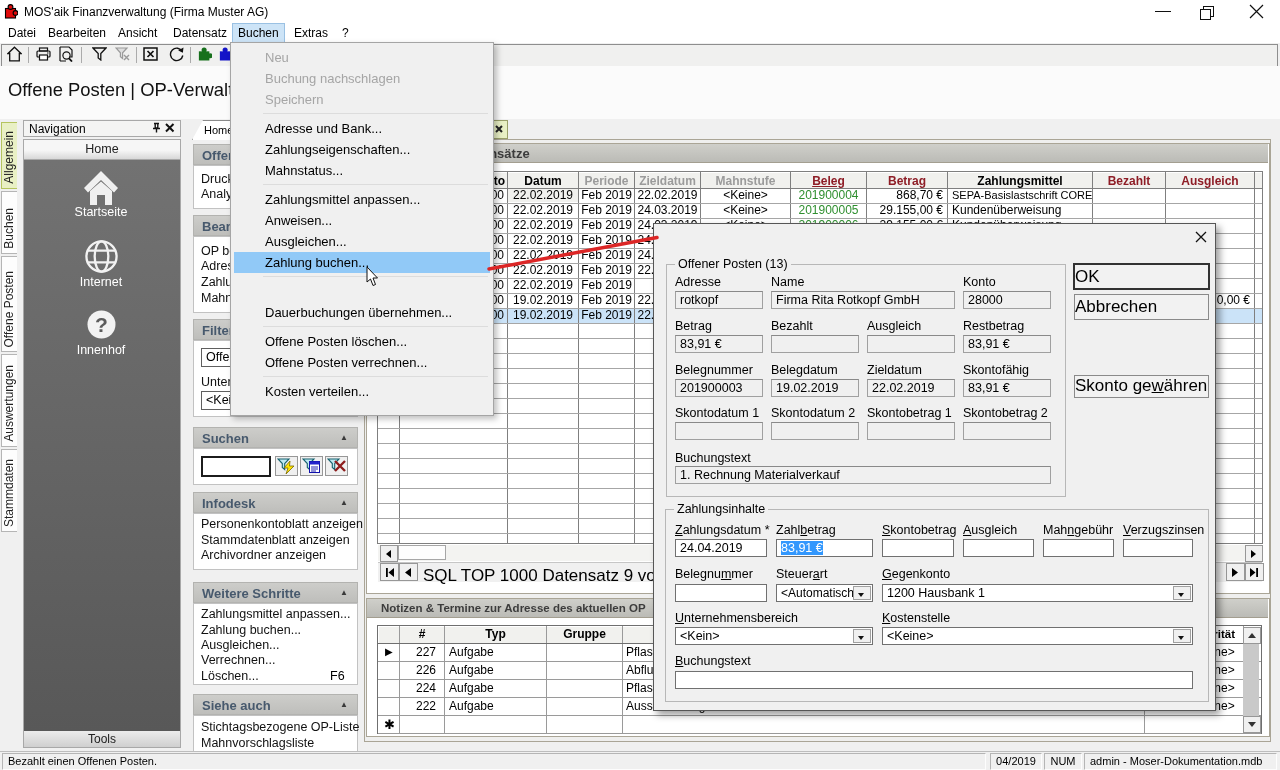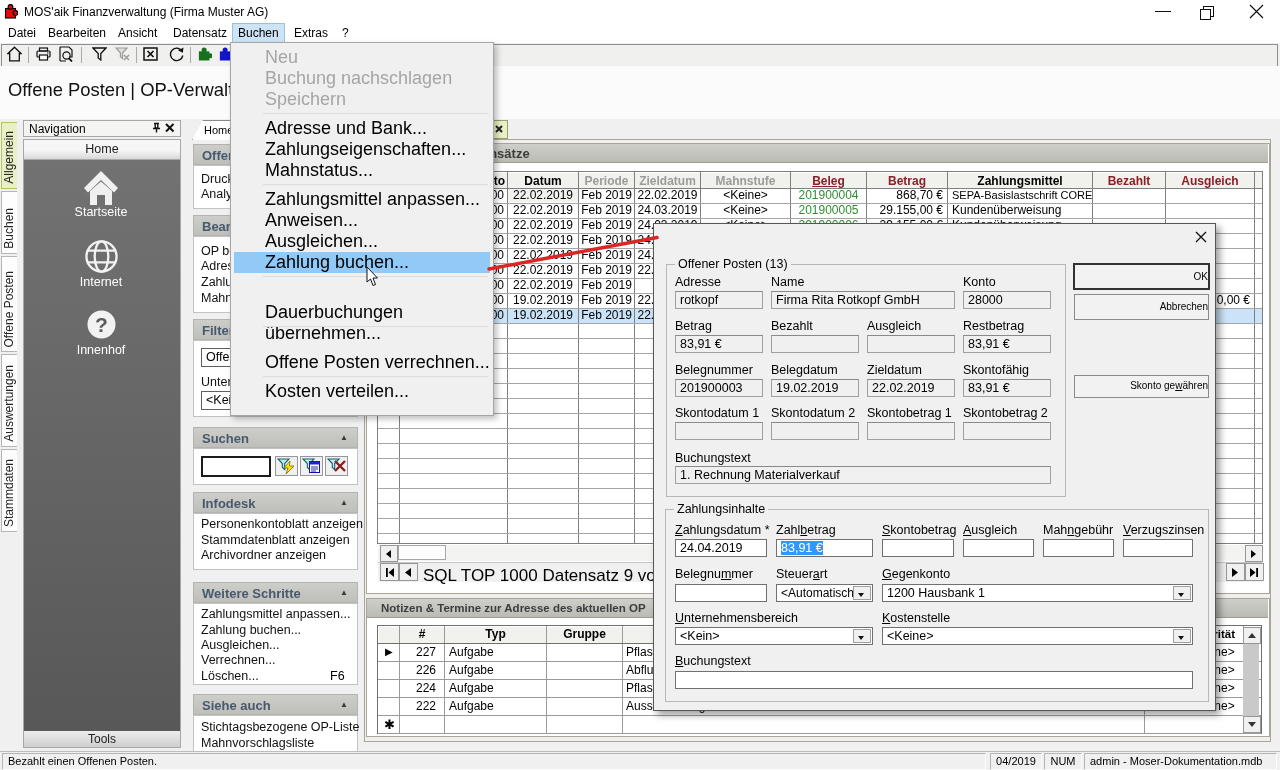--- a/index.html
+++ b/index.html
@@ -48,42 +48,42 @@
 .green{color:#2f8f2f;}
 .vline{position:absolute;width:1px;background:#7f7f7f;}
 .hline{position:absolute;height:1px;background:#a6a6a6;}
 .num{text-align:right;}
 .ctr{text-align:center;}
 
 .sbtn{position:absolute;background:#f0f0f0;border:1px solid #979797;color:#000;display:flex;align-items:center;justify-content:center;}
 
 #menu{left:230px;top:42px;width:262px;height:372px;background:#f0f0f0;border:1px solid #a5a5a5;
   box-shadow:3px 3px 6px rgba(0,0,0,0.25);}
-.mi{position:absolute;left:3px;width:256px;height:21px;line-height:21px;font-size:18px;padding-left:31px;box-sizing:border-box;}
+.mi{position:absolute;left:3px;width:256px;height:21px;line-height:21px;font-size:13px;padding-left:31px;box-sizing:border-box;}
 .mi.dis{color:#a5a5a5;}
 .msep{position:absolute;left:32px;width:225px;height:1px;background:#dcdcdc;}
 #mhi{background:#91c9f7;}
 
 #dlg{left:653px;top:223px;width:561px;height:486px;background:#f0f0f0;border:1px solid #565656;
   box-shadow:4px 4px 7px rgba(0,0,0,0.38);}
 #dlgtitle{left:0;top:0;width:100%;height:26px;background:#fff;}
 #dlgtitle span{position:absolute;left:8px;top:5px;font-size:13px;}
 .grp{position:absolute;border:1px solid #b7b7b7;}
 .grp>b{position:absolute;top:-8px;left:8px;background:#f0f0f0;padding:0 3px;font-weight:normal;font-size:12.5px;}
 .dlbl{position:absolute;font-size:12.5px;white-space:nowrap;}
 .dfield{position:absolute;height:16px;background:#f0f0f0;border:1px solid #a0a0a0;border-top-color:#898989;
   font-size:12.5px;line-height:16px;padding-left:4px;overflow:hidden;white-space:nowrap;}
 .efield{position:absolute;height:16px;background:#fff;border:1px solid #707070;
   font-size:12.5px;line-height:16px;padding-left:4px;overflow:hidden;white-space:nowrap;}
 .combo .arrow{position:absolute;right:1px;top:1px;bottom:1px;width:16px;background:#f0f0f0;
   border:1px solid #a0a0a0;}
 .combo .arrow:after{content:"";position:absolute;left:4px;top:6px;border:3.5px solid transparent;
   border-top:4.5px solid #111;}
 .dbtn{position:absolute;left:420px;width:133px;height:24px;background:#f2f2f2;
-  border:1px solid #8a8a8a;text-align:right;font-size:10px;line-height:23px;}
+  border:1px solid #8a8a8a;text-align:left;font-size:17px;line-height:23px;}
 u{text-decoration:underline;}
 
 #status{left:0;top:751px;width:1280px;height:19px;background:#f0f0f0;border-top:1px solid #bdbdbd;}
 .spane{position:absolute;top:753px;height:15px;border:1px solid #b5b5b5;border-bottom-color:#fdfdfd;
   border-right-color:#fdfdfd;font-size:11px;line-height:15px;padding:0 5px;background:#f0f0f0;white-space:nowrap;}
 </style></head>
 <body>
 
 <div class="abs" id="titlebar"></div>
 <svg class="abs" style="left:4px;top:3px" width="14" height="16" viewBox="0 0 14 16">
@@ -493,20 +493,21 @@
 <div class="mi" style="top:96px">Zahlungseigenschaften...</div>
 <div class="mi" style="top:117px">Mahnstatus...</div>
 <div class="msep" style="top:141px"></div>
 <div class="mi" style="top:146px">Zahlungsmittel anpassen...</div>
 <div class="mi" style="top:167px">Anweisen...</div>
 <div class="mi" style="top:188px">Ausgleichen...</div>
 <div class="mi" id="mhi" style="top:209px">Zahlung buchen...</div>
 <div class="msep" style="top:233px"></div>
 <div class="mi" style="top:259px">Dauerbuchungen übernehmen...</div>
 <div class="msep" style="top:283px"></div>
+<div class="mi" style="top:288px">Offene Posten löschen...</div>
 <div class="mi" style="top:309px">Offene Posten verrechnen...</div>
 <div class="msep" style="top:333px"></div>
 <div class="mi" style="top:338px">Kosten verteilen...</div>
   </div>
 
 <div class="abs" id="dlg">
 <svg class="abs" style="left:540px;top:6px" width="14" height="14">
       <path d="M2,2 L12,12 M12,2 L2,12" stroke="#111" stroke-width="1.3"></path>
     </svg>
 <div class="grp" style="left:12px;top:40px;width:398px;height:231px">

